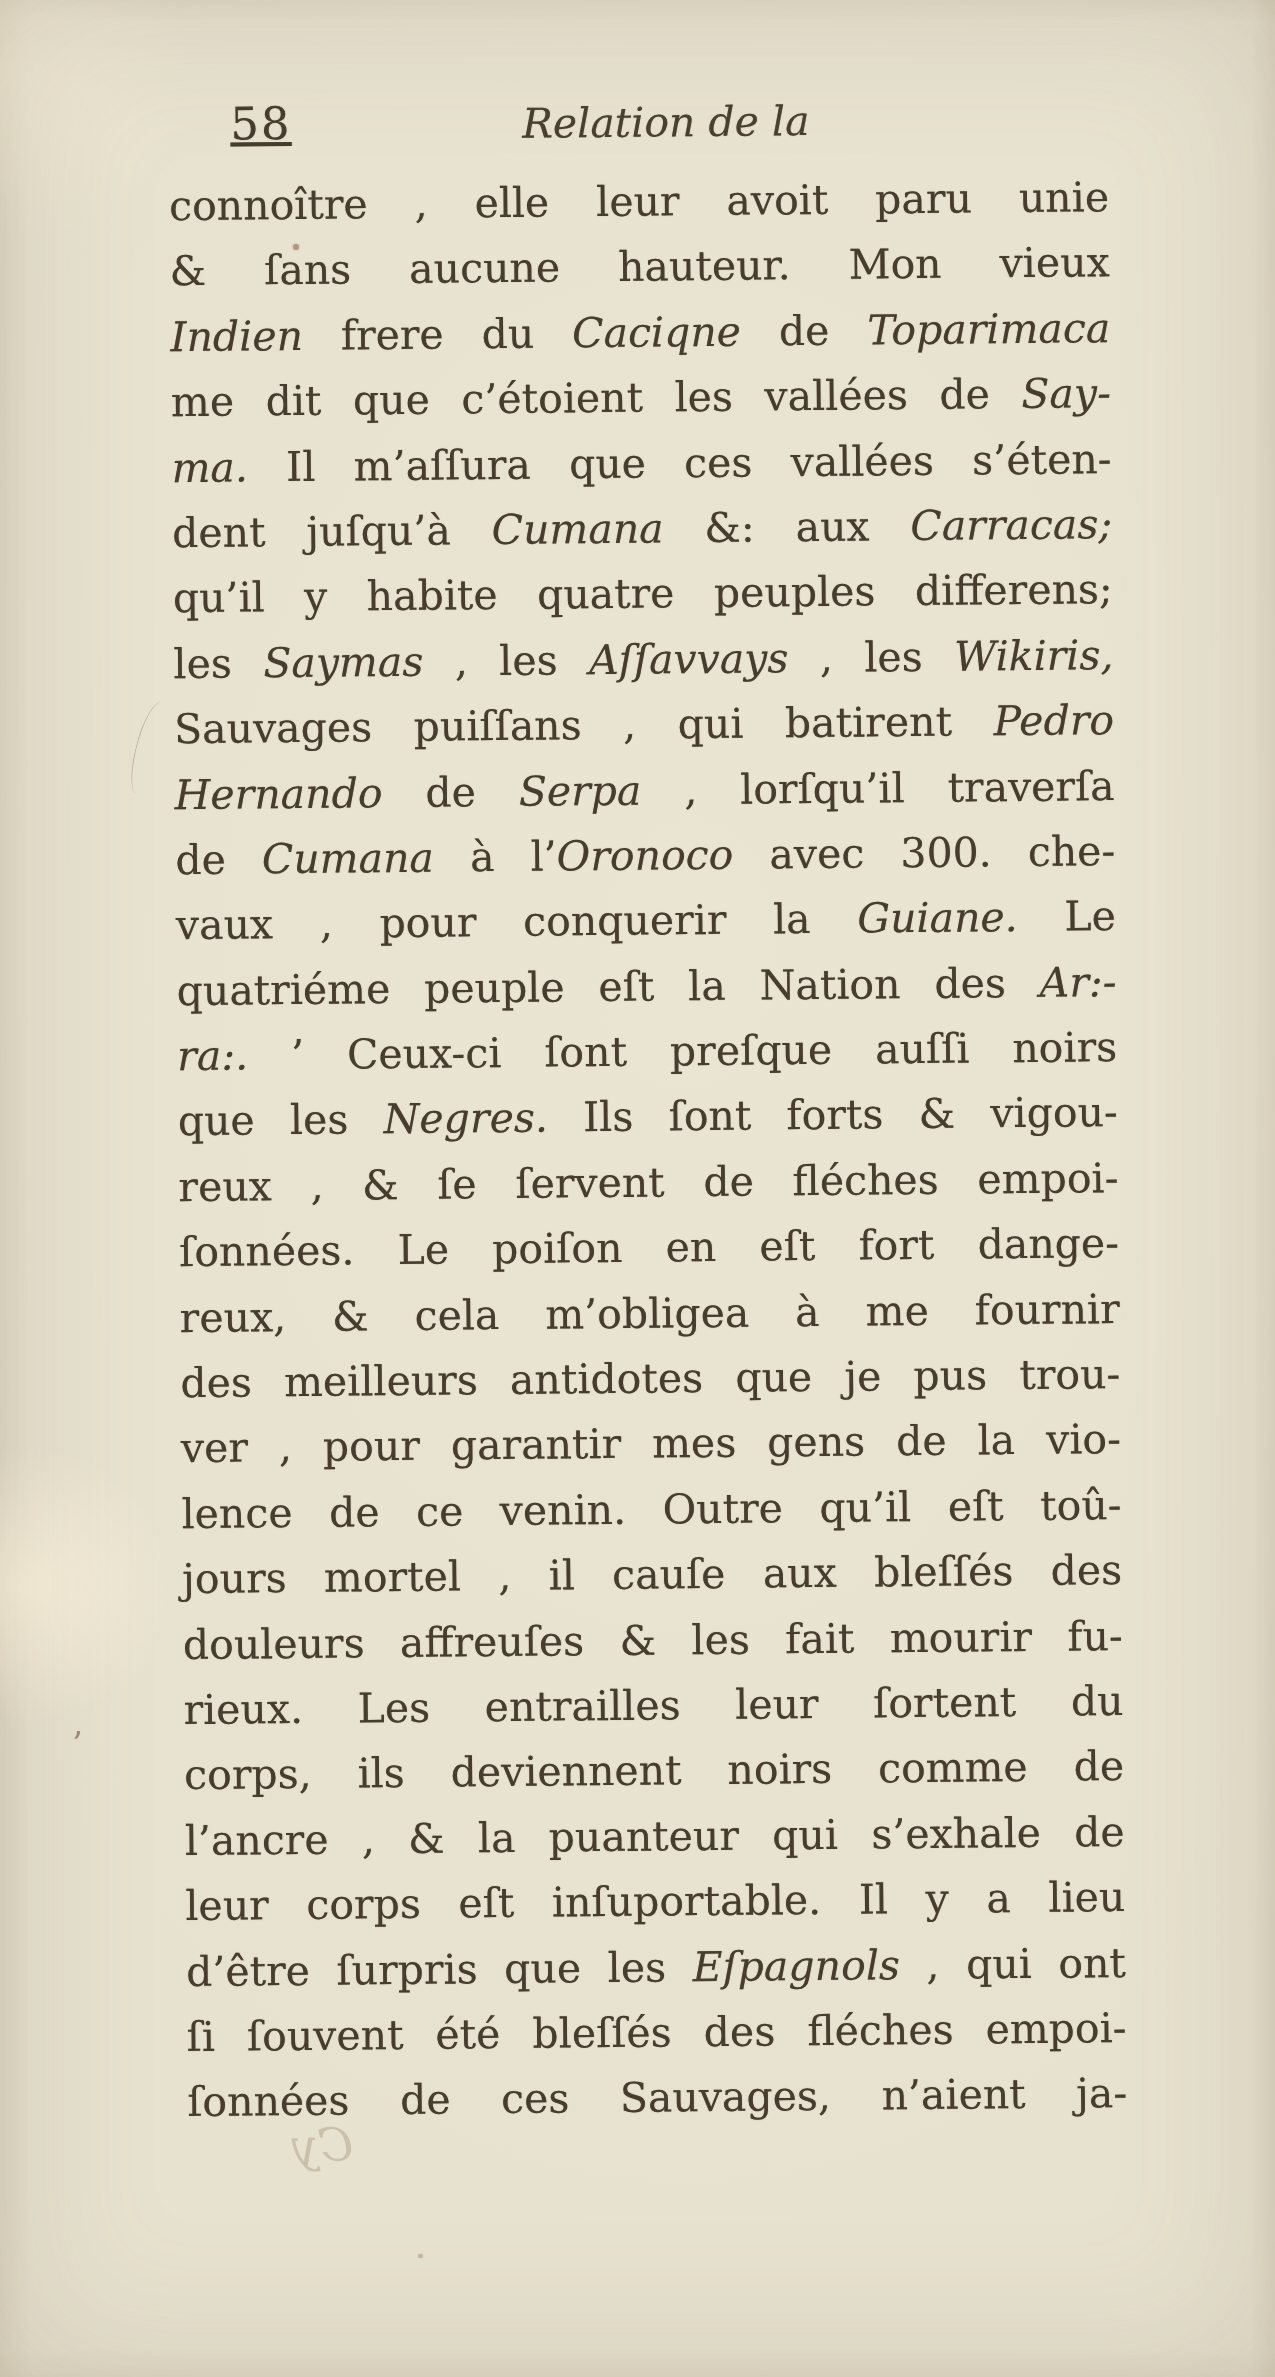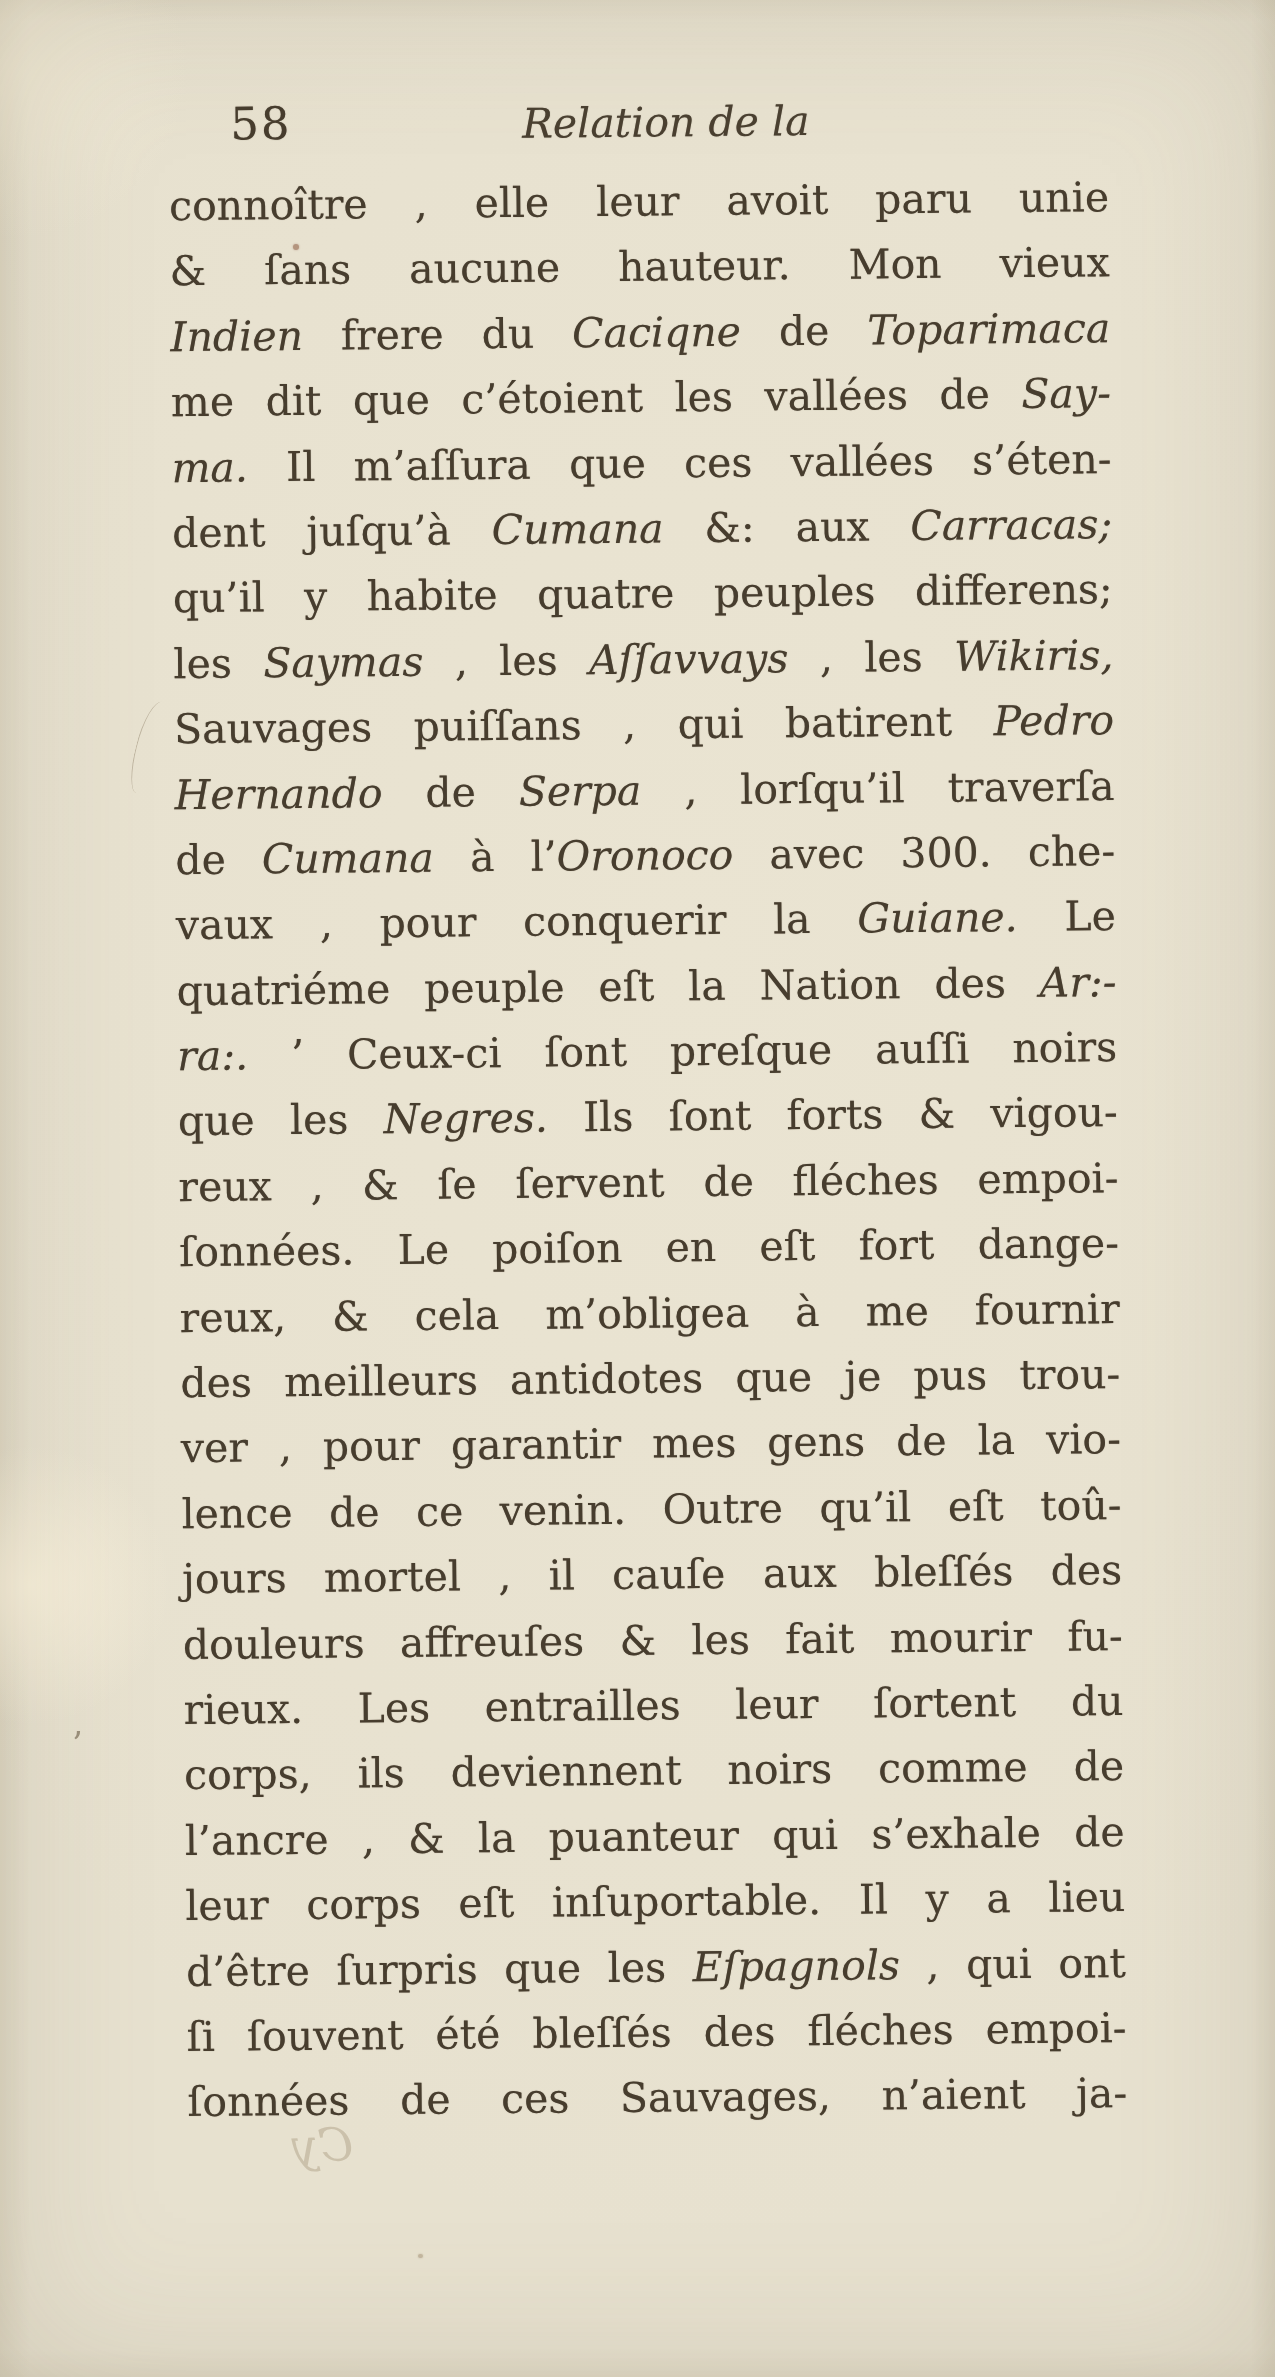--- a/index.html
+++ b/index.html
@@ -26,20 +26,21 @@
   .text-block{
     position:absolute;left:168px;top:96px;width:940px;
     transform:rotate(-0.55deg);transform-origin:20px 0;
     color:var(--ink,#473d2e);
   }
   .header-row{position:relative;height:78px;}
   .page-num{
     position:absolute;left:62px;top:2px;
     font-size:45px;letter-spacing:2px;
     text-shadow:0 0 1px rgba(71,61,46,.5);
+    text-decoration:underline;
   }
   .running-title{
     text-align:center;padding-left:55px;
     font-style:italic;font-size:41px;line-height:62px;
     color:#4a4031;text-shadow:0 0 1px rgba(74,64,49,.45);
   }
   .line{
     font-size:41px;line-height:65.4px;height:65.4px;
     text-align:justify;text-align-last:justify;text-justify:inter-word;
     text-shadow:0 0 0.8px rgba(71,61,46,.55);

